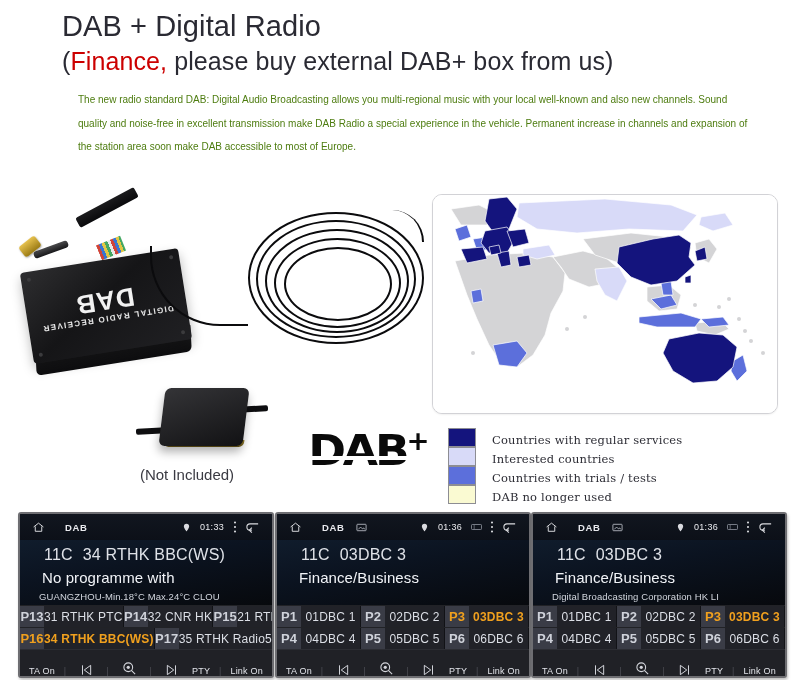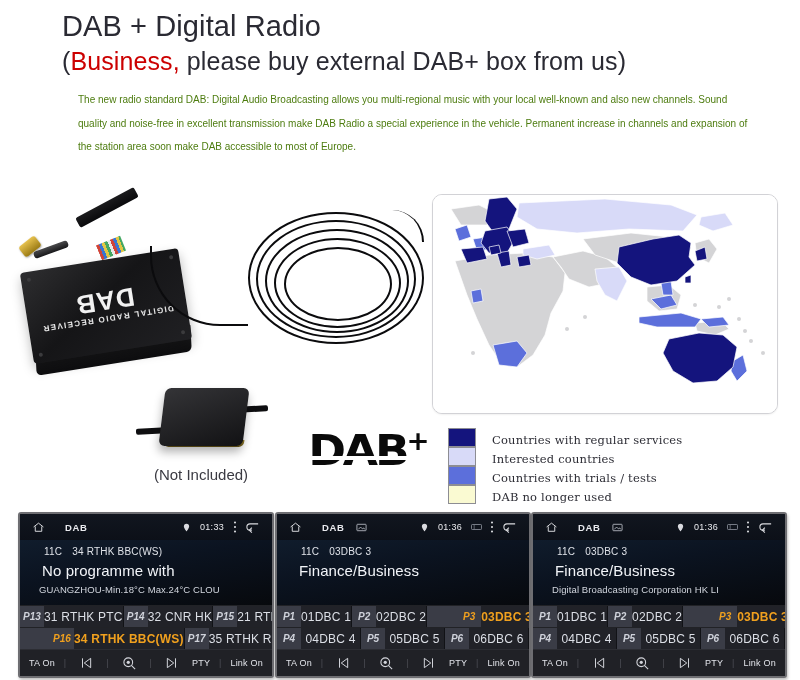--- a/index.html
+++ b/index.html
@@ -91,21 +91,21 @@
   .puck-gold{
     position:absolute;left:16px;top:56px;width:80px;height:7px;
     background:linear-gradient(180deg,#9b8330,#6a5818);
     border-radius:0 0 5px 5px;transform:skewX(-7deg);
   }
   .fin{position:absolute;background:#0e0e10;height:6px;border-radius:2px;}
   .fin.l{left:-12px;top:44px;width:32px;transform:rotate(-3deg);}
   .fin.r{left:88px;top:22px;width:32px;transform:rotate(-3deg);}
 
   .notinc{
-    position:absolute;left:116px;top:278px;width:170px;text-align:center;
+    position:absolute;left:102px;top:278px;width:170px;text-align:center;
     font-size:15px;color:#3a3a42;
   }
 
   
   .dabplus{
     position:absolute;left:312px;top:418px;width:126px;height:48px;
     font-weight:800;font-size:43px;letter-spacing:-3px;
     color:#0a0a0a;line-height:46px;
     font-family:"DejaVu Sans",sans-serif;
     transform:scaleX(1.06);
@@ -155,58 +155,58 @@
   .sbar .ttl{font-weight:700;font-size:9.5px;letter-spacing:.6px;margin-left:16px;}
   .sbar .spacer{flex:1;}
   .sbar .clk{font-size:9px;letter-spacing:.3px;margin:0 5px;}
   .ic{display:inline-flex;align-items:center;justify-content:center;opacity:.93;margin:0 4px;}
 
   .sbody{
     flex:1;
     background:linear-gradient(170deg,#101c2c 0%,#0b1320 40%,#07090d 100%);
     padding:6px 0 0 0;position:relative;
   }
-  .l1{font-size:10px;color:#dfe2e8;padding-left:24px;letter-spacing:.2px;}
+  .l1{font-size:16px;color:#dfe2e8;padding-left:24px;letter-spacing:.2px;}
   .l1 .gap{display:inline-block;width:10px;}
   .l2{font-size:15px;color:#f2f4f8;padding-left:22px;margin-top:5px;letter-spacing:.1px;}
   .l3{font-size:9.5px;color:#d2d6de;padding-left:19px;margin-top:5px;letter-spacing:.1px;white-space:nowrap;overflow:hidden;}
 
   .presets{flex:none;}
   .prow{display:flex;height:21px;border-top:1px solid #212226;}
   .pcell{
     display:flex;align-items:center;flex:1;
     background:#212228;border-right:1px solid #111216;
   }
   .pnum{
     width:24px;height:100%;display:flex;align-items:center;justify-content:center;
-    background:#3a3c46;font-size:10px;font-weight:700;color:#cfd2da;flex:none;font-style:italic;
+    background:#3a3c46;font-size:13px;font-weight:700;color:#cfd2da;flex:none;
   }
   .pname{
     flex:1;text-align:center;font-size:12px;color:#dcdfe6;letter-spacing:.2px;
     white-space:nowrap;overflow:hidden;
   }
-  .pcell.active .pnum{background:#3a3c46;color:#f0a01e;padding-left:30px;}
+  .pcell.active .pnum{background:#3a3c46;color:#f0a01e;}
   .pcell.active .pname{color:#f0a01e;font-weight:700;}
 
   .toolbar{
     height:26px;flex:none;background:#202126;
-    display:flex;align-items:center;justify-content:space-between;
+    display:flex;align-items:flex-end;justify-content:space-between;
     padding:0 9px;color:#e2e4ea;font-size:9px;border-top:1px solid #2c2d33;
   }
   .sep{color:#4c4d55;font-size:9px;}
   .tlabel{font-size:9px;letter-spacing:.2px;}
 </style>
 </head>
 <body>
 
 <div class="page">
 
   <div class="head">
     <div class="h1">DAB + Digital Radio</div>
-    <div class="h2"><span>(</span><span class="red">Business,</span><span> please buy external DAB+ box from us)</span></div>
+    <div class="h2"><span>(</span><span class="red">Finance,</span><span> please buy external DAB+ box from us)</span></div>
     <div class="para">The new radio standard DAB: Digital Audio Broadcasting allows you multi-regional music with your local well-known and also new channels. Sound quality and noise-free in excellent transmission make DAB Radio a special experience in the vehicle. Permanent increase in channels and expansion of the station area soon make DAB accessible to most of Europe.</div>
   </div>
 
   <div class="photo">
 
     <div class="ribbon"></div>
     <div class="ribbon-w"></div>
 
     <div class="dab-box">
       <div class="dab-side"></div>

